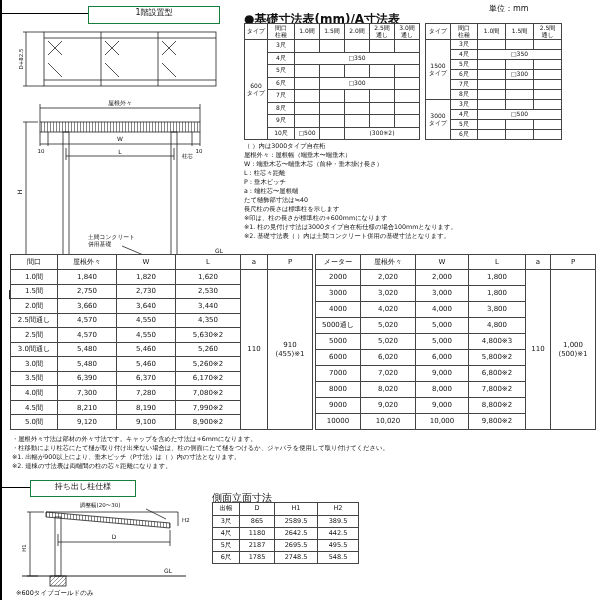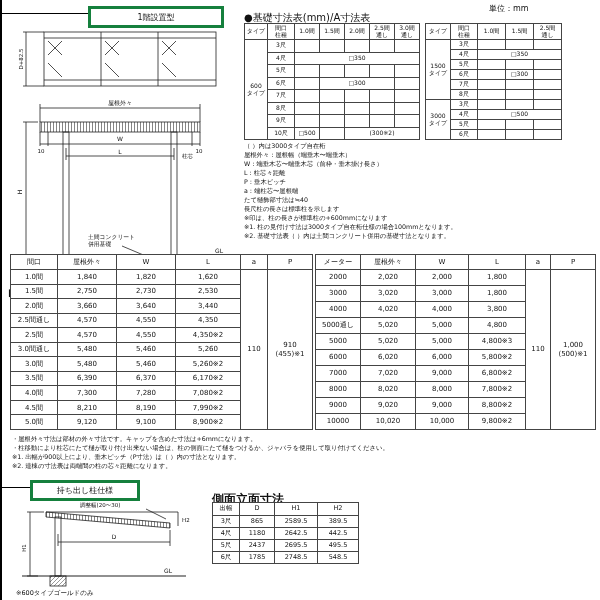--- a/index.html
+++ b/index.html
@@ -2,22 +2,22 @@
 <html><head>
 <meta charset="utf-8">
 <style>
   html,body{margin:0;padding:0;}
   body{
     width:600px;height:600px;position:relative;background:#fff;
     font-family:"DejaVu Sans","Liberation Sans",sans-serif;color:#111;
     border-left:2px solid #000;box-sizing:border-box;overflow:hidden;
   }
   .abs{position:absolute;}
-  .sec-title{font-size:10px;font-weight:normal;letter-spacing:0;}
-  .boxed{border:3px solid #15803d;font-size:8px;display:flex;align-items:center;justify-content:center;background:#fff;}
+  .sec-title{font-size:12px;font-weight:bold;letter-spacing:0;}
+  .boxed{border:1px solid #15803d;font-size:8px;display:flex;justify-content:center;background:#fff;}
   .leader{background:#000;height:1px;}
   table{border-collapse:collapse;table-layout:fixed;background:#fff;}
   th,td{border:1px solid #444;text-align:center;vertical-align:middle;padding:0;white-space:pre-line;overflow:hidden;line-height:1.15;}
   th{font-weight:normal;}
   .ftable th{font-size:6px;height:15px;}
   .ftable td{font-size:6px;height:9px;}
   #ftable-left th:nth-child(1){width:22px}
   #ftable-left th:nth-child(2){width:26px}
   #ftable-left th:nth-child(n+3){width:24px}
   #ftable-right th:nth-child(1){width:24px}
@@ -351,21 +351,21 @@
         <tr>
           <td>2.5間通し</td>
           <td>4,570</td>
           <td>4,550</td>
           <td>4,350</td>
         </tr>
         <tr>
           <td>2.5間</td>
           <td>4,570</td>
           <td>4,550</td>
-          <td>4,350※2</td>
+          <td>5,630※2</td>
         </tr>
         <tr>
           <td>3.0間通し</td>
           <td>5,480</td>
           <td>5,460</td>
           <td>5,260</td>
         </tr>
         <tr>
           <td>3.0間</td>
           <td>5,480</td>
@@ -503,21 +503,21 @@
     <line x1="4" y1="78" x2="168" y2="78" stroke-width="1.2"></line>
     <rect x="32" y="78" width="16" height="10" fill="url(#dhatch)"></rect>
   </g>
   <text x="62" y="9" font-size="5.5">調整幅(20〜30)</text>
   <text x="96" y="41" font-size="6" text-anchor="middle">D</text>
   <text x="8" y="50" font-size="5.5" text-anchor="middle" transform="rotate(-90 8 50)">H1</text>
   <text x="164" y="24" font-size="5.5">H2</text>
   <text x="146" y="75" font-size="6">GL</text>
 </svg>
 
-<div class="abs sec-title" style="left:210px;top:491px;font-weight:bold;font-size:12px;">側面立面寸法</div>
+<div class="abs sec-title" style="left:210px;top:491px;font-weight:normal;font-size:10px;">側面立面寸法</div>
 <table class="abs stable" id="stable" style="left:210px;top:502px;">
     <thead>
       <tr>
         <th>出幅</th>
         <th>D</th>
         <th>H1</th>
         <th>H2</th>
       </tr>
     </thead>
     <tbody>
@@ -528,21 +528,21 @@
         <td>389.5</td>
       </tr>
       <tr>
         <td>4尺</td>
         <td>1180</td>
         <td>2642.5</td>
         <td>442.5</td>
       </tr>
       <tr>
         <td>5尺</td>
-        <td>2437</td>
+        <td>2187</td>
         <td>2695.5</td>
         <td>495.5</td>
       </tr>
       <tr>
         <td>6尺</td>
         <td>1785</td>
         <td>2748.5</td>
         <td>548.5</td>
       </tr>
     </tbody>

